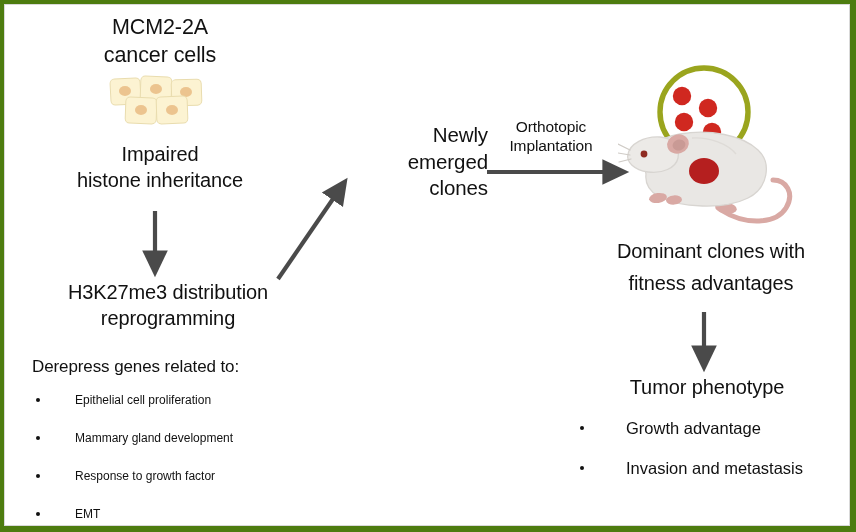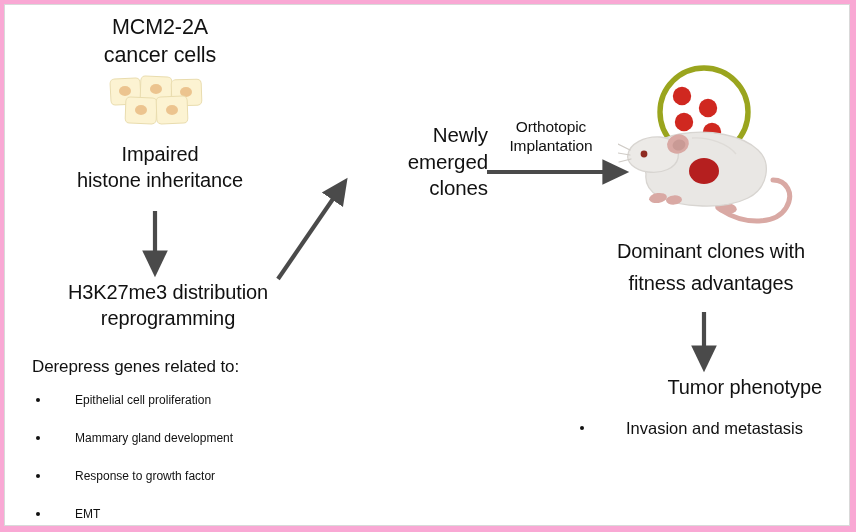--- a/index.html
+++ b/index.html
@@ -6,21 +6,21 @@
   body{
     width:856px;height:532px;
     background:#ffffff;
     font-family:"Liberation Sans","DejaVu Sans",sans-serif;
     color:#111111;
     overflow:hidden;
   }
   #figure{
     position:relative;
     width:856px;height:532px;
-    background:#f9a8d4;
+    background:#4d7c0f;
     box-sizing:border-box;
   }
   .frame{
     position:absolute;
     left:4px;top:4px;
     width:846px;height:522px;
     border:1.5px solid #d9d9d9;
     box-sizing:border-box;
     background:#ffffff;
   }
@@ -36,21 +36,21 @@
   .txt.left{text-align:left;}
 
   
   #title-block{left:30px;top:14px;width:260px;font-size:21.5px;}
   #impaired-block{left:20px;top:142px;width:280px;font-size:20px;}
   #h3k-block{left:18px;top:280px;width:300px;font-size:20px;}
   #derepress-label{left:32px;top:356px;width:300px;font-size:17px;text-align:left;}
   #clones-block{left:372px;top:122px;width:116px;font-size:20.5px;line-height:1.30;text-align:right;}
   #ortho-label{left:488px;top:118px;width:126px;font-size:15.5px;line-height:1.22;}
   #dominant-block{left:580px;top:235px;width:262px;font-size:20px;line-height:1.62;}
-  #tumor-label{left:592px;top:375px;width:230px;font-size:20px;text-align:right;}
+  #tumor-label{left:592px;top:375px;width:230px;font-size:20px;text-align:center;}
 
   
   .blist{position:absolute;}
   .brow{position:relative;height:38px;}
   .bdot{
     position:absolute;left:0px;top:50%;
     width:4px;height:4px;border-radius:50%;
     background:#111111;transform:translateY(-50%);
   }
   .btext{
@@ -194,16 +194,20 @@
   </div>
 
   <div class="txt" id="dominant-block">Dominant clones with
 fitness advantages</div>
 
   <div class="txt left" id="tumor-label">Tumor phenotype</div>
 
   <div class="blist" id="right-bullets">
     <div class="brow">
       <span class="bdot"></span>
+      <span class="btext">Growth advantage</span>
+    </div>
+    <div class="brow">
+      <span class="bdot"></span>
       <span class="btext">Invasion and metastasis</span>
     </div>
   </div>
 </div>
 
 </body></html>

